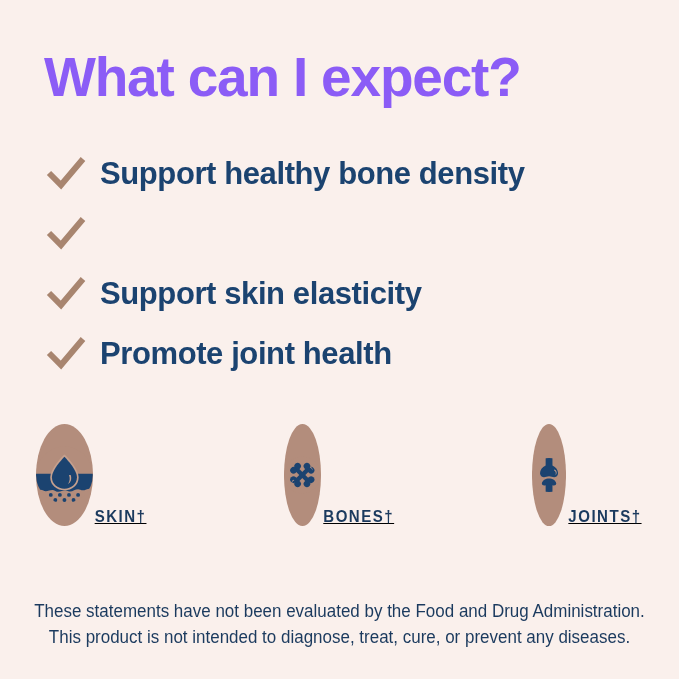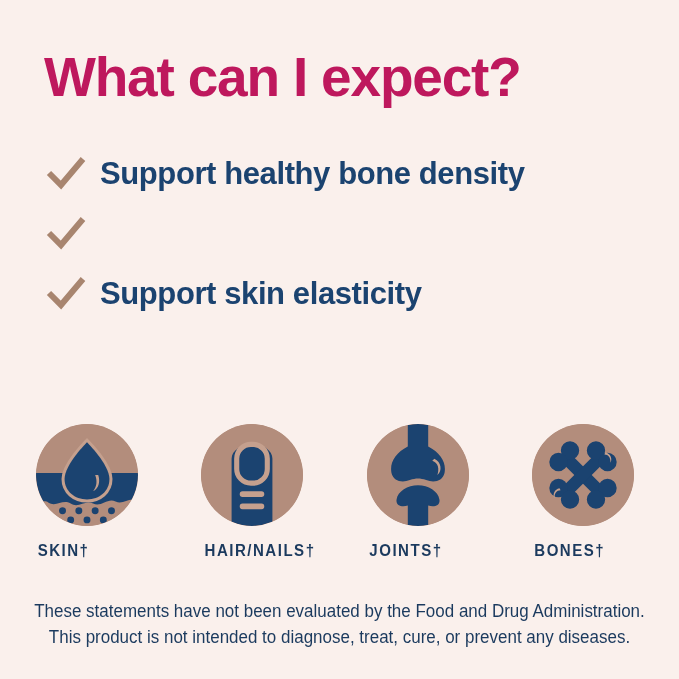--- a/index.html
+++ b/index.html
@@ -22,21 +22,21 @@
   }
 
   
   .title {
     position: absolute;
     left: 44px;
     top: 46px;
     font-size: 55px;
     font-weight: 700;
     letter-spacing: -1.2px;
-    color: #be185d;
+    color: #8b5cf6;
     line-height: 1.15;
     white-space: nowrap;
   }
 
   
   .benefits {
     position: absolute;
     left: 44px;
     top: 143px;
     width: 600px;
@@ -68,22 +68,23 @@
     left: 36px;
     top: 424px;
     width: 608px;
     display: flex;
     justify-content: space-between;
     align-items: flex-start;
   }
   .icon-cell {
     width: 112px;
     display: flex;
-    flex-direction: column;
-    align-items: flex-start;
+    flex-direction: row;
+    align-items: flex-end;
+    text-decoration: underline;
   }
   .icon-circle {
     width: 102px;
     height: 102px;
     border-radius: 50%;
     background: #b38d7c;
     display: block;
   }
   .icon-label {
     margin-top: 16px;
@@ -133,20 +134,26 @@
       </svg>
     </div>
 
     <div class="benefit-row">
       <svg class="check-icon" viewBox="0 0 44 40">
         <path d="M5 20 L17 32 L39 6" fill="none" stroke="#a8856f" stroke-width="6" stroke-linecap="butt" stroke-linejoin="miter"></path>
       </svg>
       <span class="benefit-text">Support skin elasticity</span>
     </div>
 
+    <div class="benefit-row">
+      <svg class="check-icon" viewBox="0 0 44 40">
+        <path d="M5 20 L17 32 L39 6" fill="none" stroke="#a8856f" stroke-width="6" stroke-linecap="butt" stroke-linejoin="miter"></path>
+      </svg>
+      <span class="benefit-text">Promote joint health</span>
+    </div>
 
   </div>
 
   <div class="icon-row">
 
     <div class="icon-cell">
       <svg class="icon-circle" viewBox="0 0 100 100">
         <defs>
           <clipPath id="clipSkin">
               <circle cx="50" cy="50" r="50"></circle>
@@ -168,61 +175,21 @@
           <circle cx="58" cy="85" r="3.4" fill="#1b4370"></circle>
           <circle cx="74" cy="85" r="3.4" fill="#1b4370"></circle>
           <circle cx="34" cy="94" r="3.4" fill="#1b4370"></circle>
           <circle cx="50" cy="94" r="3.4" fill="#1b4370"></circle>
           <circle cx="66" cy="94" r="3.4" fill="#1b4370"></circle>
         </g>
       </svg>
       <div class="icon-label">SKIN†</div>
     </div>
 
-    <div class="icon-cell">
-      <svg class="icon-circle" viewBox="0 0 100 100">
-        <defs>
-          <clipPath id="clipNail">
-              <circle cx="50" cy="50" r="50"></circle>
-            </clipPath>
-        </defs>
-        <g clip-path="url(#clipNail)">
-          <rect x="0" y="0" width="100" height="100" fill="#b38d7c"></rect>
-
-          <path d="M30 34 C30 16 70 16 70 34 L70 104 L30 104 Z" fill="#1b4370"></path>
-
-          <rect x="35" y="20" width="30" height="38" rx="14" ry="14" fill="#1b4370" stroke="#c5a08e" stroke-width="5"></rect>
-
-          <rect x="38" y="66" width="24" height="5.5" rx="2.7" fill="#c5a08e"></rect>
-          <rect x="38" y="78" width="24" height="5.5" rx="2.7" fill="#c5a08e"></rect>
-        </g>
-      </svg>
-      <div class="icon-label">HAIR/NAILS†</div>
-    </div>
-
-
-    <div class="icon-cell">
-      <svg class="icon-circle" viewBox="0 0 100 100">
-        <defs>
-          <clipPath id="clipJoint">
-              <circle cx="50" cy="50" r="50"></circle>
-            </clipPath>
-        </defs>
-        <g clip-path="url(#clipJoint)">
-          <rect x="0" y="0" width="100" height="100" fill="#b38d7c"></rect>
-
-          <path d="M40 -6 L60 -6 L60 22 C72 28 78 38 76 48 C74 56 66 58 58 55 C52 53 48 53 42 55 C34 58 26 56 24 48 C22 38 28 28 40 22 Z" fill="#1b4370"></path>
-
-          <path d="M50 60 C60 60 70 66 71 74 C72 80 66 82 60 80 L60 106 L40 106 L40 80 C34 82 28 80 29 74 C30 66 40 60 50 60 Z" fill="#1b4370"></path>
-
-          <path d="M66 34 C73 37 74 46 69 50 C71 44 70 38 64 36 Z" fill="#c5a08e"></path>
-        </g>
-      </svg>
-      <div class="icon-label">JOINTS†</div>
-    </div>
+
 
     <div class="icon-cell">
       <svg class="icon-circle" viewBox="0 0 100 100">
         <defs>
           <clipPath id="clipBone">
               <circle cx="50" cy="50" r="50"></circle>
             </clipPath>
         </defs>
         <g clip-path="url(#clipBone)">
           <rect x="0" y="0" width="100" height="100" fill="#b38d7c"></rect>
@@ -245,20 +212,40 @@
             </g>
           </g>
 
           <path d="M72 28 C77 29 79 34 77 38 C77 33 75 30 71 30 Z" fill="#c5a08e"></path>
           <path d="M27 63 C22 64 20 69 22 73 C22 68 24 65 28 65 Z" fill="#c5a08e"></path>
         </g>
       </svg>
       <div class="icon-label">BONES†</div>
     </div>
 
+    <div class="icon-cell">
+      <svg class="icon-circle" viewBox="0 0 100 100">
+        <defs>
+          <clipPath id="clipJoint">
+              <circle cx="50" cy="50" r="50"></circle>
+            </clipPath>
+        </defs>
+        <g clip-path="url(#clipJoint)">
+          <rect x="0" y="0" width="100" height="100" fill="#b38d7c"></rect>
+
+          <path d="M40 -6 L60 -6 L60 22 C72 28 78 38 76 48 C74 56 66 58 58 55 C52 53 48 53 42 55 C34 58 26 56 24 48 C22 38 28 28 40 22 Z" fill="#1b4370"></path>
+
+          <path d="M50 60 C60 60 70 66 71 74 C72 80 66 82 60 80 L60 106 L40 106 L40 80 C34 82 28 80 29 74 C30 66 40 60 50 60 Z" fill="#1b4370"></path>
+
+          <path d="M66 34 C73 37 74 46 69 50 C71 44 70 38 64 36 Z" fill="#c5a08e"></path>
+        </g>
+      </svg>
+      <div class="icon-label">JOINTS†</div>
+    </div>
+
   </div>
 
   <div class="disclaimer">
     <div>These statements have not been evaluated by the Food and Drug Administration.</div>
     <div>This product is not intended to diagnose, treat, cure, or prevent any diseases.</div>
   </div>
 
 </div>
 
 </body></html>

